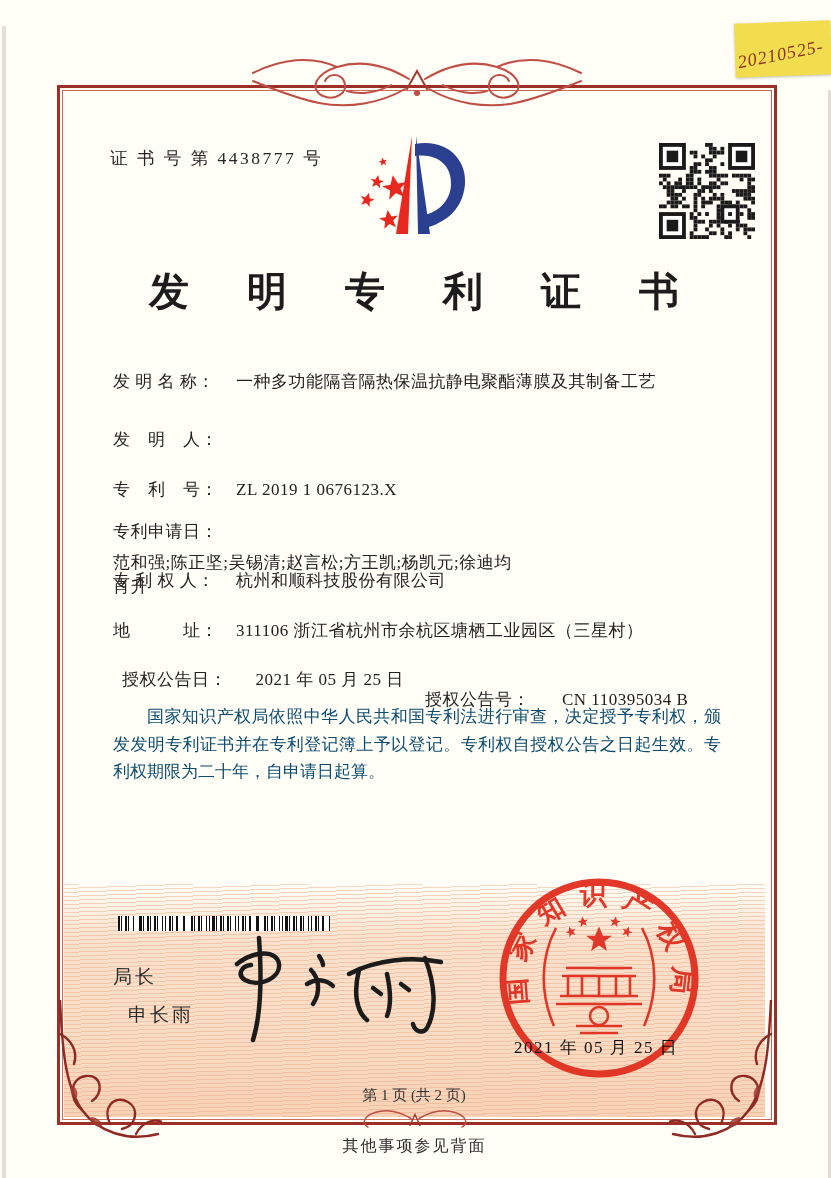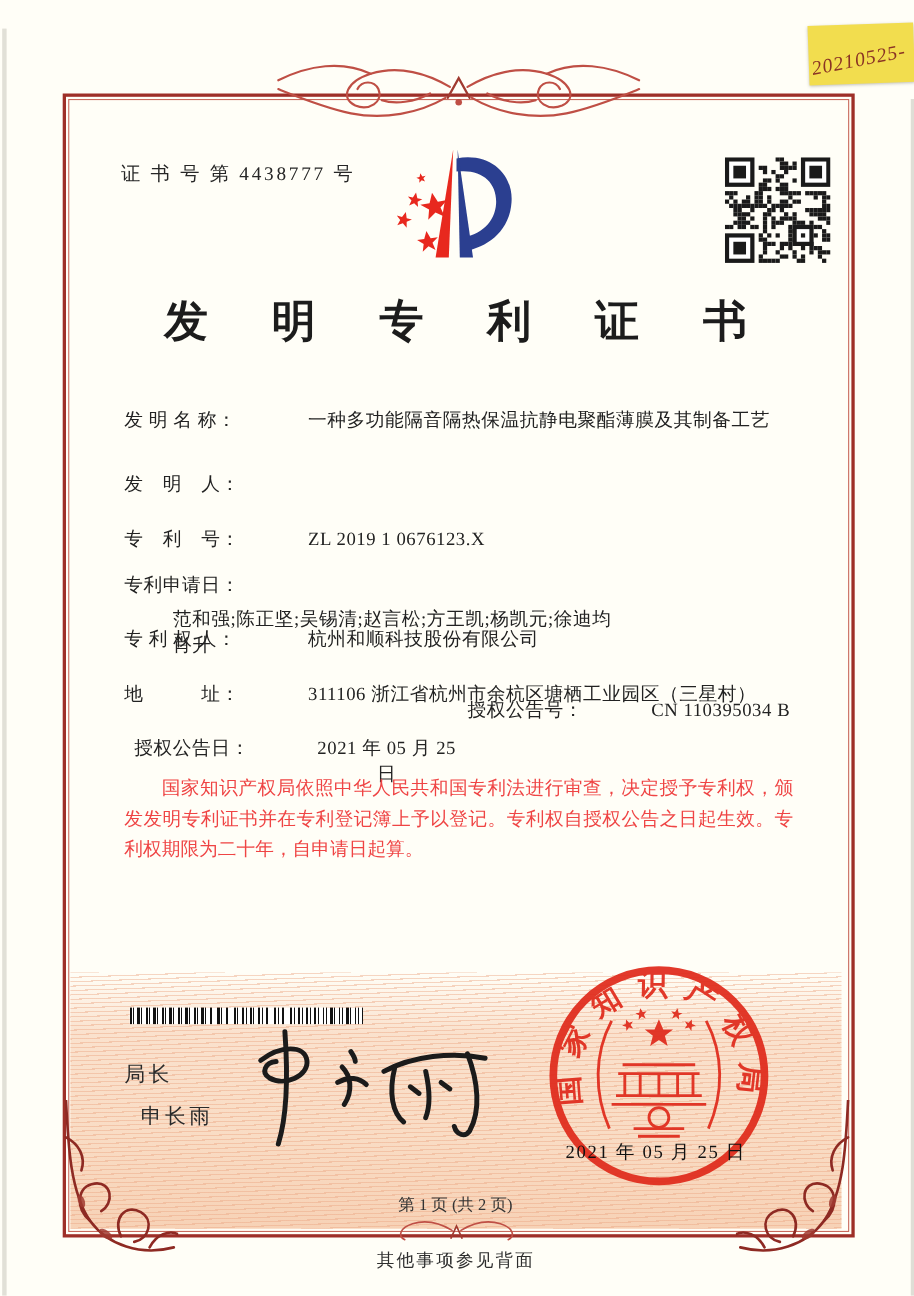--- a/index.html
+++ b/index.html
@@ -22,24 +22,24 @@
         background:
           repeating-linear-gradient(178deg, rgba(235,165,130,.45) 0 1px, rgba(255,255,255,0) 1px 4px),
           linear-gradient(to bottom, rgba(250,224,203,0) 0, rgba(250,224,203,.95) 55px, #f9dcc4 150px, #f7d2b6 100%);}
   
   .certno{left:110px;top:146px;font-size:17.5px;letter-spacing:2.5px;color:#262626;}
   .title{left:57px;top:264px;width:714px;text-align:center;font-size:40px;font-weight:bold;
          letter-spacing:24px;text-indent:24px;color:#1c1c1c;}
   
   .row{position:absolute;left:113px;width:615px;display:flex;font-size:17px;line-height:24px;color:#222;}
   .lbl{flex:0 0 123px;white-space:nowrap;letter-spacing:.5px;}
-  .val{flex:1;white-space:pre-line;letter-spacing:.5px;margin-left:44px;}
+  .val{flex:1;white-space:pre-line;letter-spacing:.5px;}
   .row2{position:absolute;left:425px;display:flex;font-size:17px;line-height:24px;color:#222;}
   
-  .paras{left:113px;top:703px;width:608px;font-size:17px;line-height:27.6px;text-align:justify;color:#ef4444;}
+  .paras{left:113px;top:703px;width:608px;font-size:17px;line-height:27.6px;text-align:justify;color:#0c4a6e;}
   .paras p{margin:0;text-indent:2em;}
   
   .barcode{left:118px;top:916px;width:212px;height:15px;background:
      repeating-linear-gradient(90deg,#111 0 1.6px,#fff 1.6px 3.1px,#111 3.1px 3.9px,#fff 3.9px 6.7px,
        #111 6.7px 9.1px,#fff 9.1px 10.2px,#111 10.2px 11px,#fff 11px 14.6px);}
   
   .signer-title{left:113px;top:964px;font-size:19px;font-family:"Liberation Sans","DejaVu Sans",sans-serif;color:#2a2a2a;letter-spacing:3px;}
   .signer-name{left:128px;top:1002px;font-size:19px;font-family:Liberation Mono, monospace;color:#2a2a2a;letter-spacing:3px;}
   .sig-svg{left:215px;top:932px;z-index:5;}
   
@@ -378,21 +378,21 @@
   <span class="val">杭州和顺科技股份有限公司</span>
 </div>
 <div class="row" style="top:619px;">
   <span class="lbl">地　　　址：</span>
   <span class="val">311106 浙江省杭州市余杭区塘栖工业园区（三星村）</span>
 </div>
 <div class="row" style="top:668px;width:310px;text-align:center;">
   <span class="lbl">授权公告日：</span>
   <span class="val">2021 年 05 月 25 日</span>
 </div>
-<div class="row2" style="top:634px;">
+<div class="row2" style="top:688px;gap:14px;">
   <span class="lbl">授权公告号：</span>
   <span class="val">CN 110395034 B</span>
 </div>
 
 <div class="abs paras">
   <p>国家知识产权局依照中华人民共和国专利法进行审查，决定授予专利权，颁发发明专利证书并在专利登记簿上予以登记。专利权自授权公告之日起生效。专利权期限为二十年，自申请日起算。</p>
 </div>
 
 <div class="abs barcode"></div>
 

